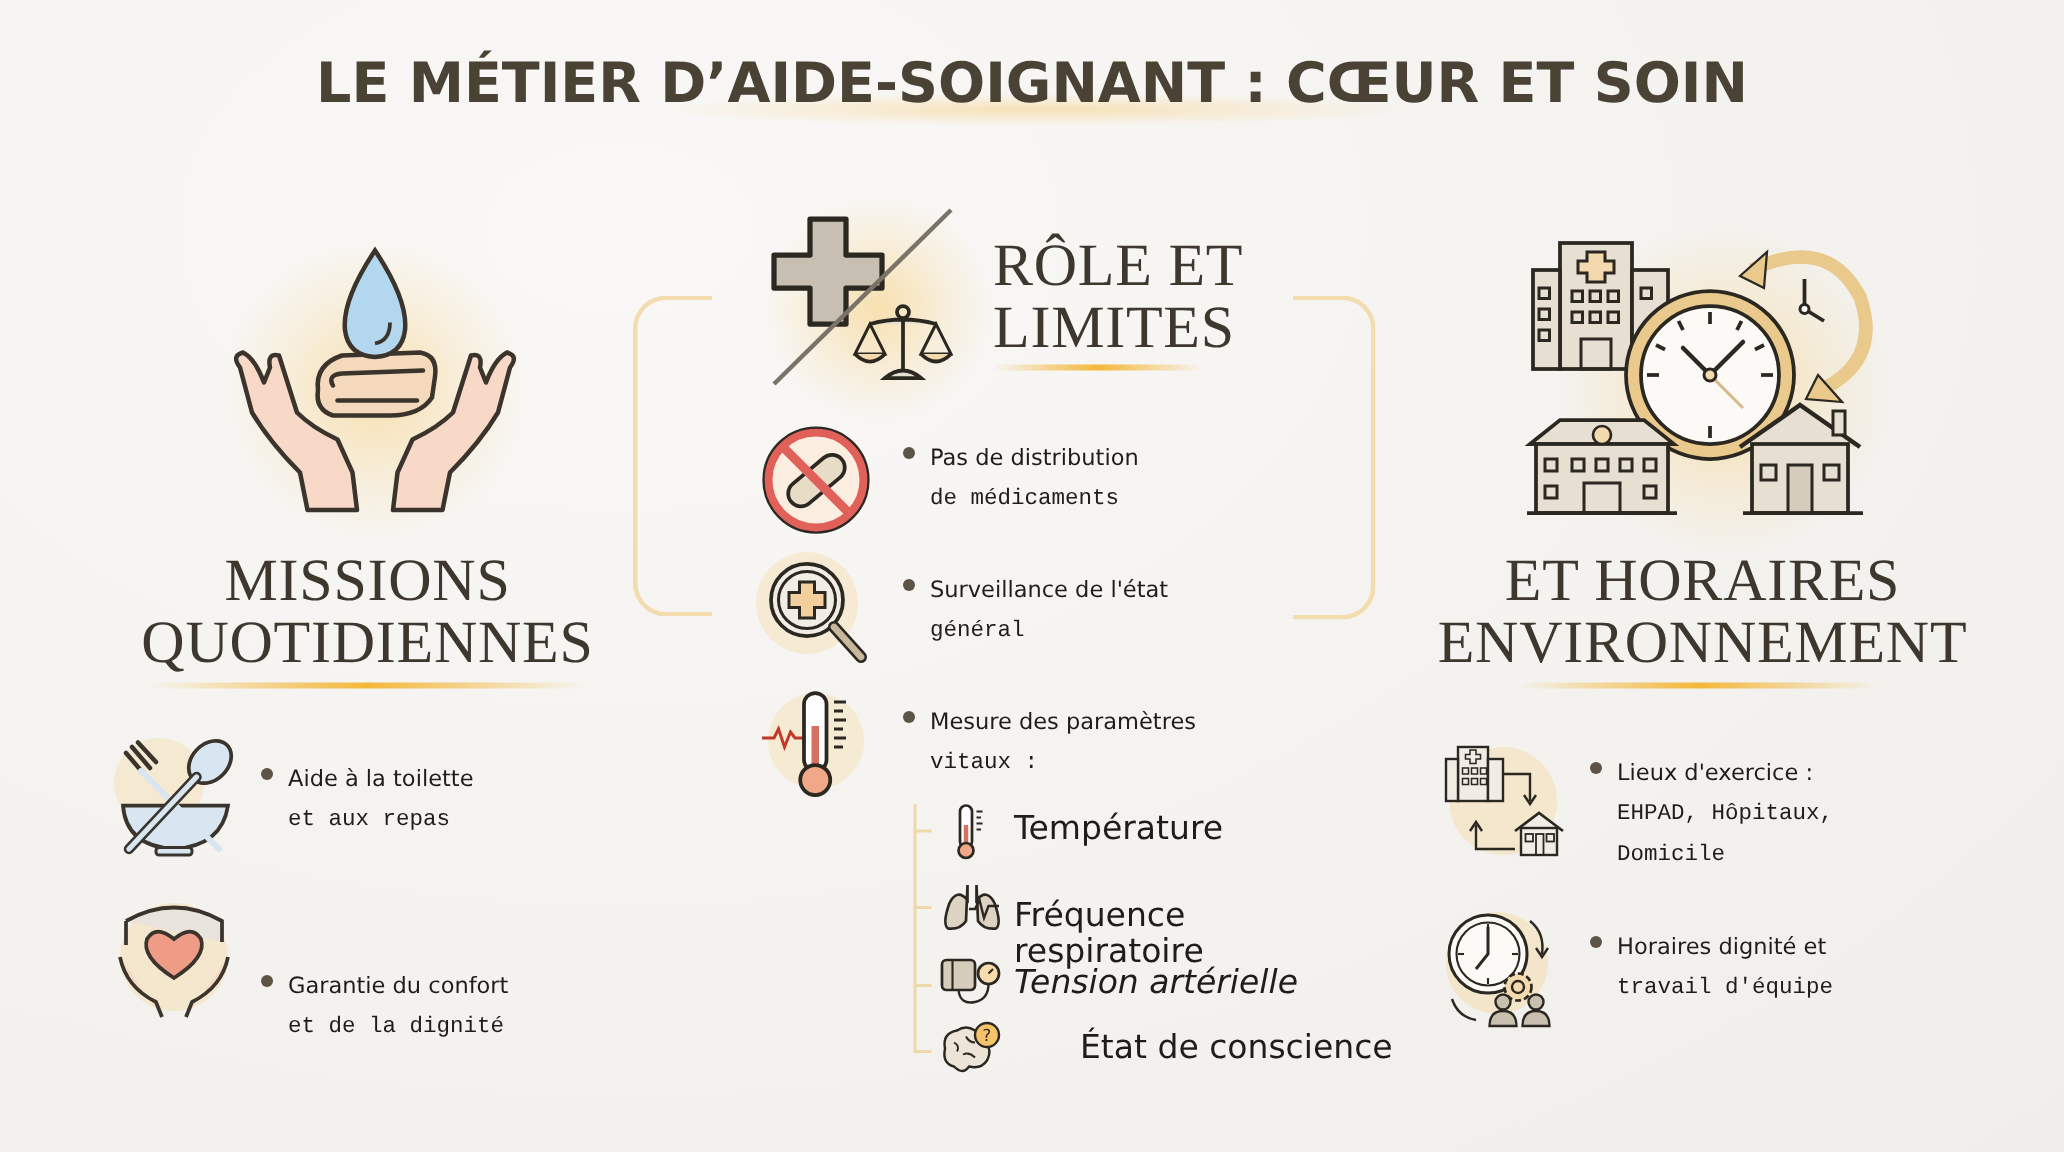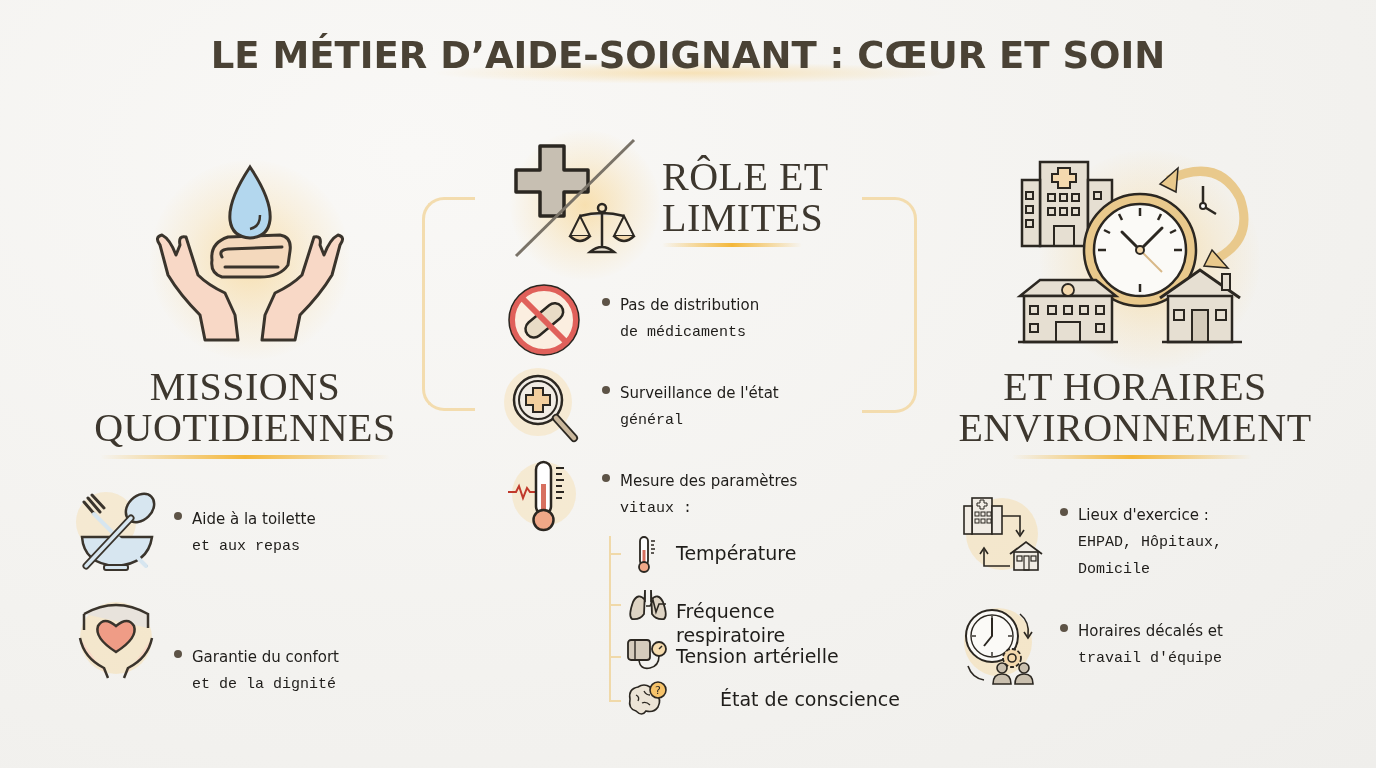--- a/index.html
+++ b/index.html
@@ -29,21 +29,21 @@
     .underline {
       height: 4px; border-radius: 2px;
       background: linear-gradient(90deg, rgba(245,185,60,0) 0%, #f4b73a 50%, rgba(245,185,60,0) 100%);
     }
     .bullet-text { font-size: 15px; line-height: 27px; color: #1f1d1a; }
     .bullet-text .dot {
       display: inline-block; width: 8px; height: 8px; border-radius: 50%;
       background: #5d5346; margin-right: 10px; vertical-align: 4px;
     }
     .bullet-text .cont { padding-left: 18px; display: block; font-family: Liberation Mono, monospace; }
-    .sub-text { font-size: 19px; line-height: 24px; color: #1f1d1a; }
+    .sub-text { font-size: 22px; line-height: 24px; color: #1f1d1a; }
     .bracket { border: 3px solid #f3dcae; }
     svg { display: block; overflow: visible; }
   </style>
 </head>
 <body>
 
 <div class="abs title-hl"></div>
 <div class="abs title">LE MÉTIER D’AIDE-SOIGNANT : CŒUR ET SOIN</div>
 
 <div class="abs bracket" style="left:420px; top:197px; width:50px; height:208px; border-right:none; border-radius:22px 0 0 22px; border-left-width:3px; border-top:3px solid #f3dcae; border-bottom:3px solid #f3dcae; transform: translateX(2px); clip-path: inset(0 0 0 0);"></div>
@@ -209,21 +209,21 @@
 <div class="abs" style="left:626px; top:638px;">
   <div class="abs">
     <svg width="42" height="34" viewBox="0 0 42 34">
       <rect x="2" y="2" width="22" height="20" rx="3" fill="#d5ccbc" stroke="#2b2721" stroke-width="1.8"></rect>
       <path d="M9 2 L9 22" stroke="#2b2721" stroke-width="1.4"></path>
       <circle cx="33" cy="11" r="7" fill="#f6dcae" stroke="#2b2721" stroke-width="1.8"></circle>
       <path d="M33 11 L36 8" stroke="#2b2721" stroke-width="1.4"></path>
       <path d="M13 22 Q14 32 24 30 Q33 28 33 18" stroke="#2b2721" stroke-width="1.6" fill="none"></path>
     </svg>
   </div>
-  <div class="abs sub-text" style="left:50px; top:6px; white-space:nowrap;">Tension artérielle</div>
+  <div class="abs sub-text" style="left:50px; top:6px; white-space:nowrap;font-style:italic;">Tension artérielle</div>
 </div>
 
 <div class="abs" style="left:626px; top:681px;">
   <div class="abs">
     <svg width="42" height="36" viewBox="0 0 42 36">
       <path d="M4 18 Q2 8 12 6 Q18 2 24 6 Q30 8 30 14 Q36 18 32 26 Q28 32 20 30 Q16 36 10 30 Q2 28 4 18 Z" fill="#ece4d6" stroke="#2b2721" stroke-width="1.6"></path>
       <path d="M10 14 Q14 16 12 20 M18 10 Q20 14 24 14 M16 22 Q20 20 24 24" stroke="#2b2721" stroke-width="1.3" fill="none"></path>
       <circle cx="32" cy="9" r="8" fill="#f6c36a" stroke="#2b2721" stroke-width="1.6"></circle>
       <text x="32" y="13" font-size="11" text-anchor="middle" fill="#2b2721" font-family="DejaVu Sans, sans-serif">?</text>
     </svg>
@@ -362,16 +362,16 @@
       <path d="M6 60 Q10 72 22 74" stroke="#2b2721" stroke-width="1.6" fill="none"></path>
       <circle cx="50" cy="52" r="9" fill="#f4d9ae" stroke="#2b2721" stroke-width="1.8" stroke-dasharray="4 2"></circle>
       <circle cx="50" cy="52" r="4" fill="none" stroke="#2b2721" stroke-width="1.6"></circle>
       <circle cx="40" cy="62" r="5" fill="#c9bfae" stroke="#2b2721" stroke-width="1.6"></circle>
       <path d="M31 78 Q31 68 40 68 Q49 68 49 78 Z" fill="#c9bfae" stroke="#2b2721" stroke-width="1.6"></path>
       <circle cx="62" cy="62" r="5" fill="#c9bfae" stroke="#2b2721" stroke-width="1.6"></circle>
       <path d="M53 78 Q53 68 62 68 Q71 68 71 78 Z" fill="#c9bfae" stroke="#2b2721" stroke-width="1.6"></path>
     </svg>
   </div>
   <div class="abs bullet-text" style="left:98px; top:12px; width:260px;">
-    <span class="dot"></span><span>Horaires décalés et</span>
+    <span class="dot"></span><span>Horaires dignité et</span>
     <span class="cont">travail d'équipe</span>
   </div>
 </div>
 
 </body></html>

